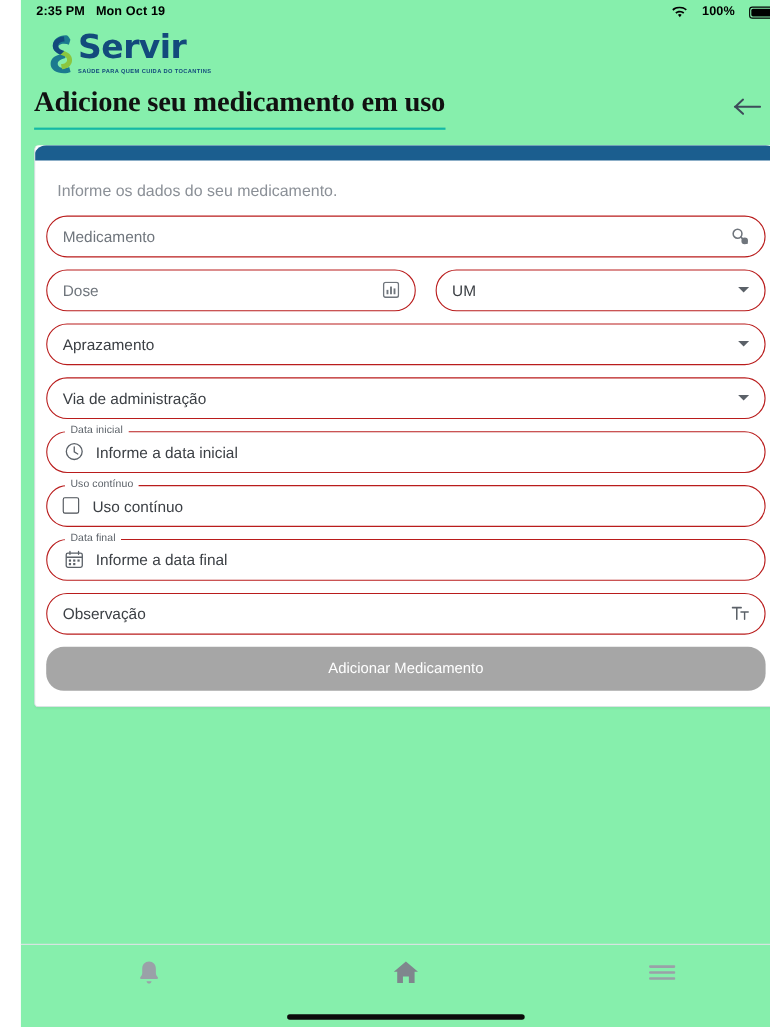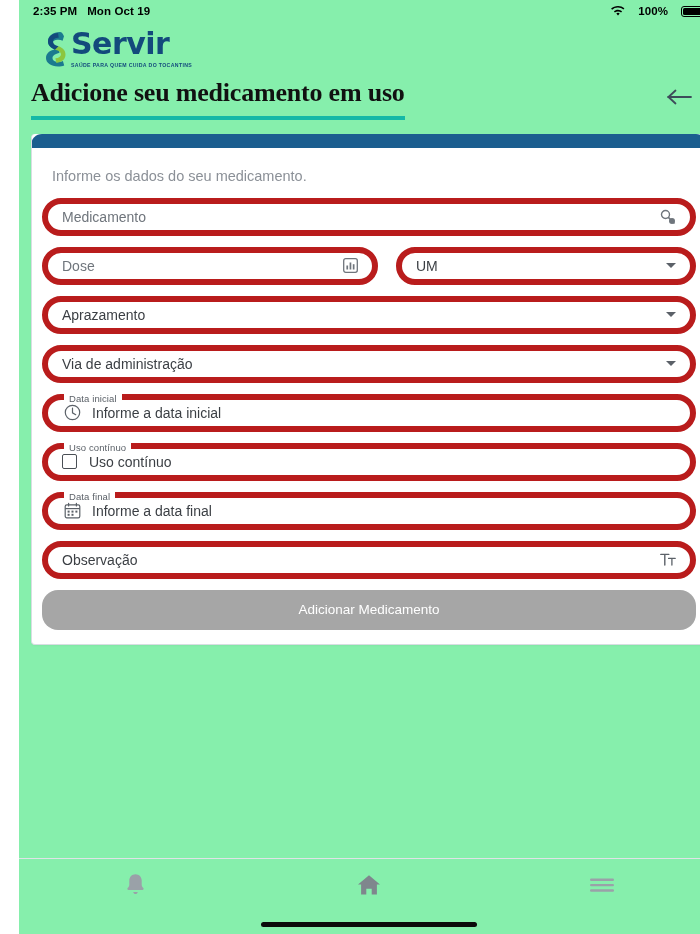--- a/index.html
+++ b/index.html
@@ -102,21 +102,21 @@
     display: flex;
     align-items: flex-start;
   }
   .page-title {
     font-family: "Liberation Serif", serif;
     font-size: 26px;
     font-weight: bold;
     color: #111;
     letter-spacing: -0.2px;
     padding-bottom: 8px;
-    border-bottom: 4px solid #14b8a6;
+    border-bottom: 2px solid #14b8a6;
     line-height: 1.15;
   }
   .back-btn {
     margin-left: auto;
     margin-top: 6px;
     width: 34px; height: 26px;
     color: #3d4c5a;
     display: flex; align-items: center; justify-content: center;
   }
 
@@ -140,21 +140,21 @@
   .form-hint {
     font-size: 14.5px;
     color: #8b9097;
     padding: 4px 10px 14px 10px;
   }
 
   
   .field {
     position: relative;
     height: 38px;
-    border: 6px solid #b91c1c;
+    border: 1px solid #b91c1c;
     border-radius: 19px;
     display: flex;
     align-items: center;
     padding: 0 14px;
     margin-bottom: 11px;
     background: #fff;
   }
   .field .ph {
     font-size: 14px;
     color: #6f757c;

